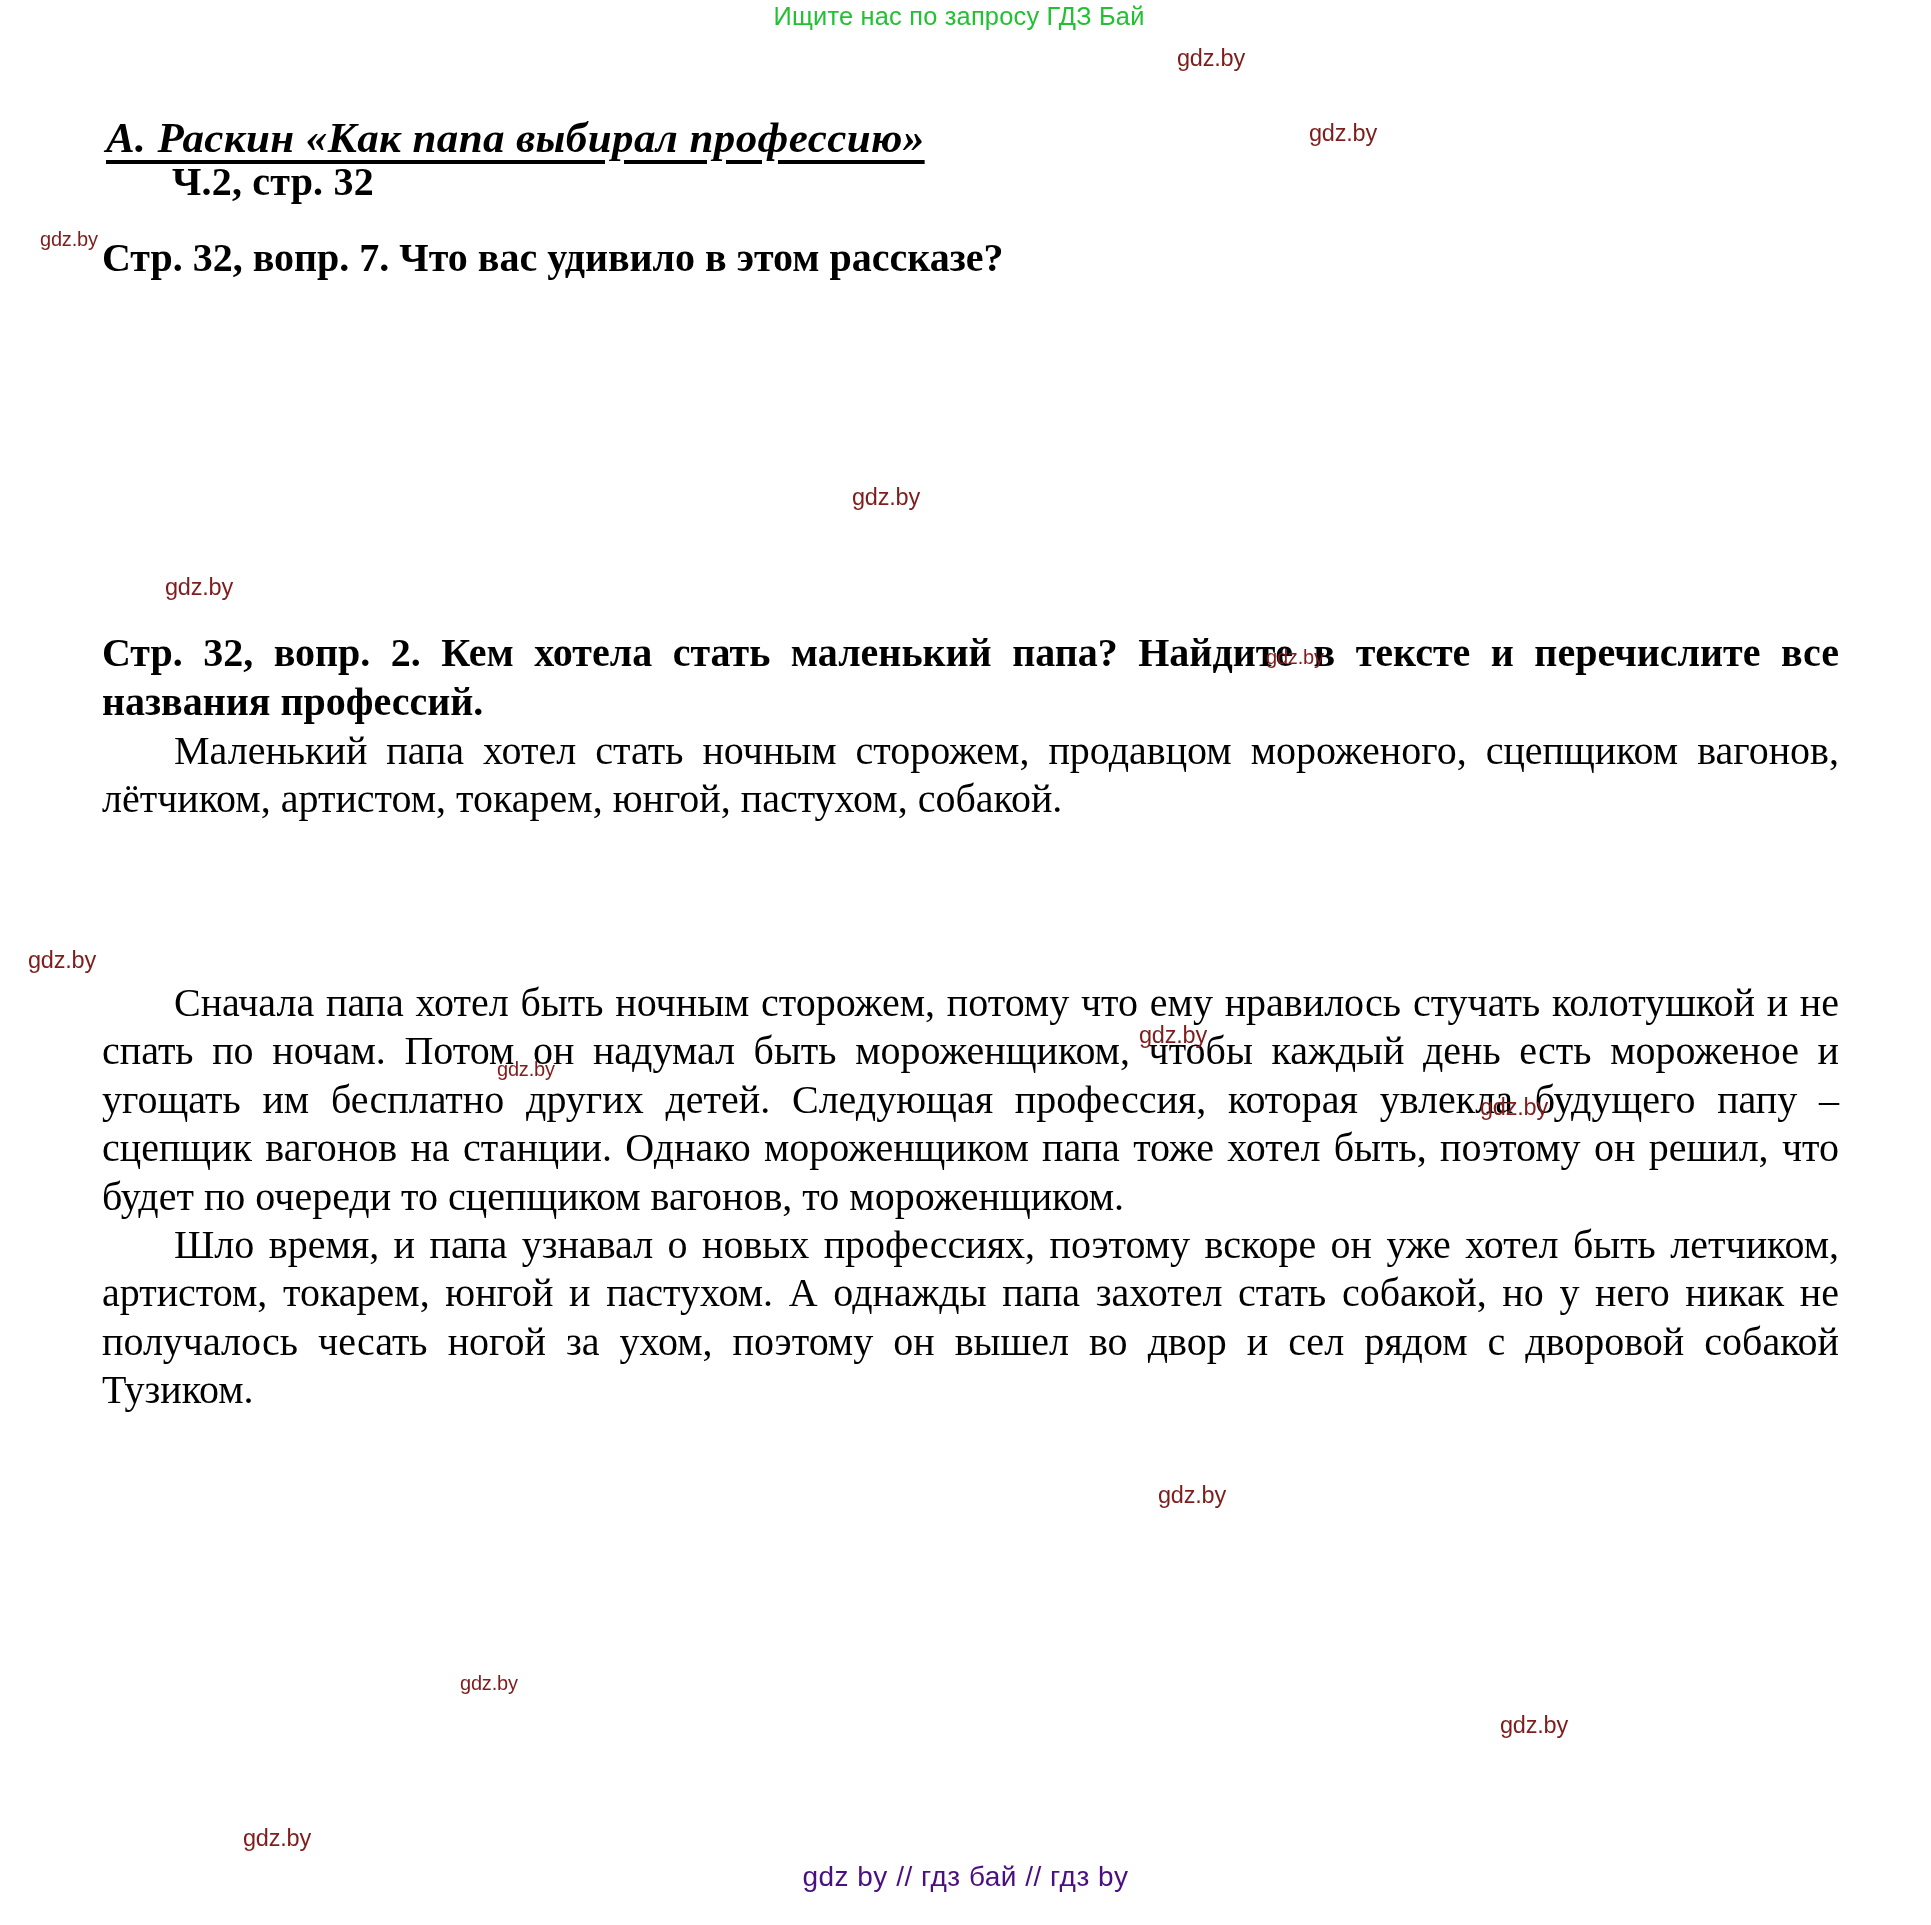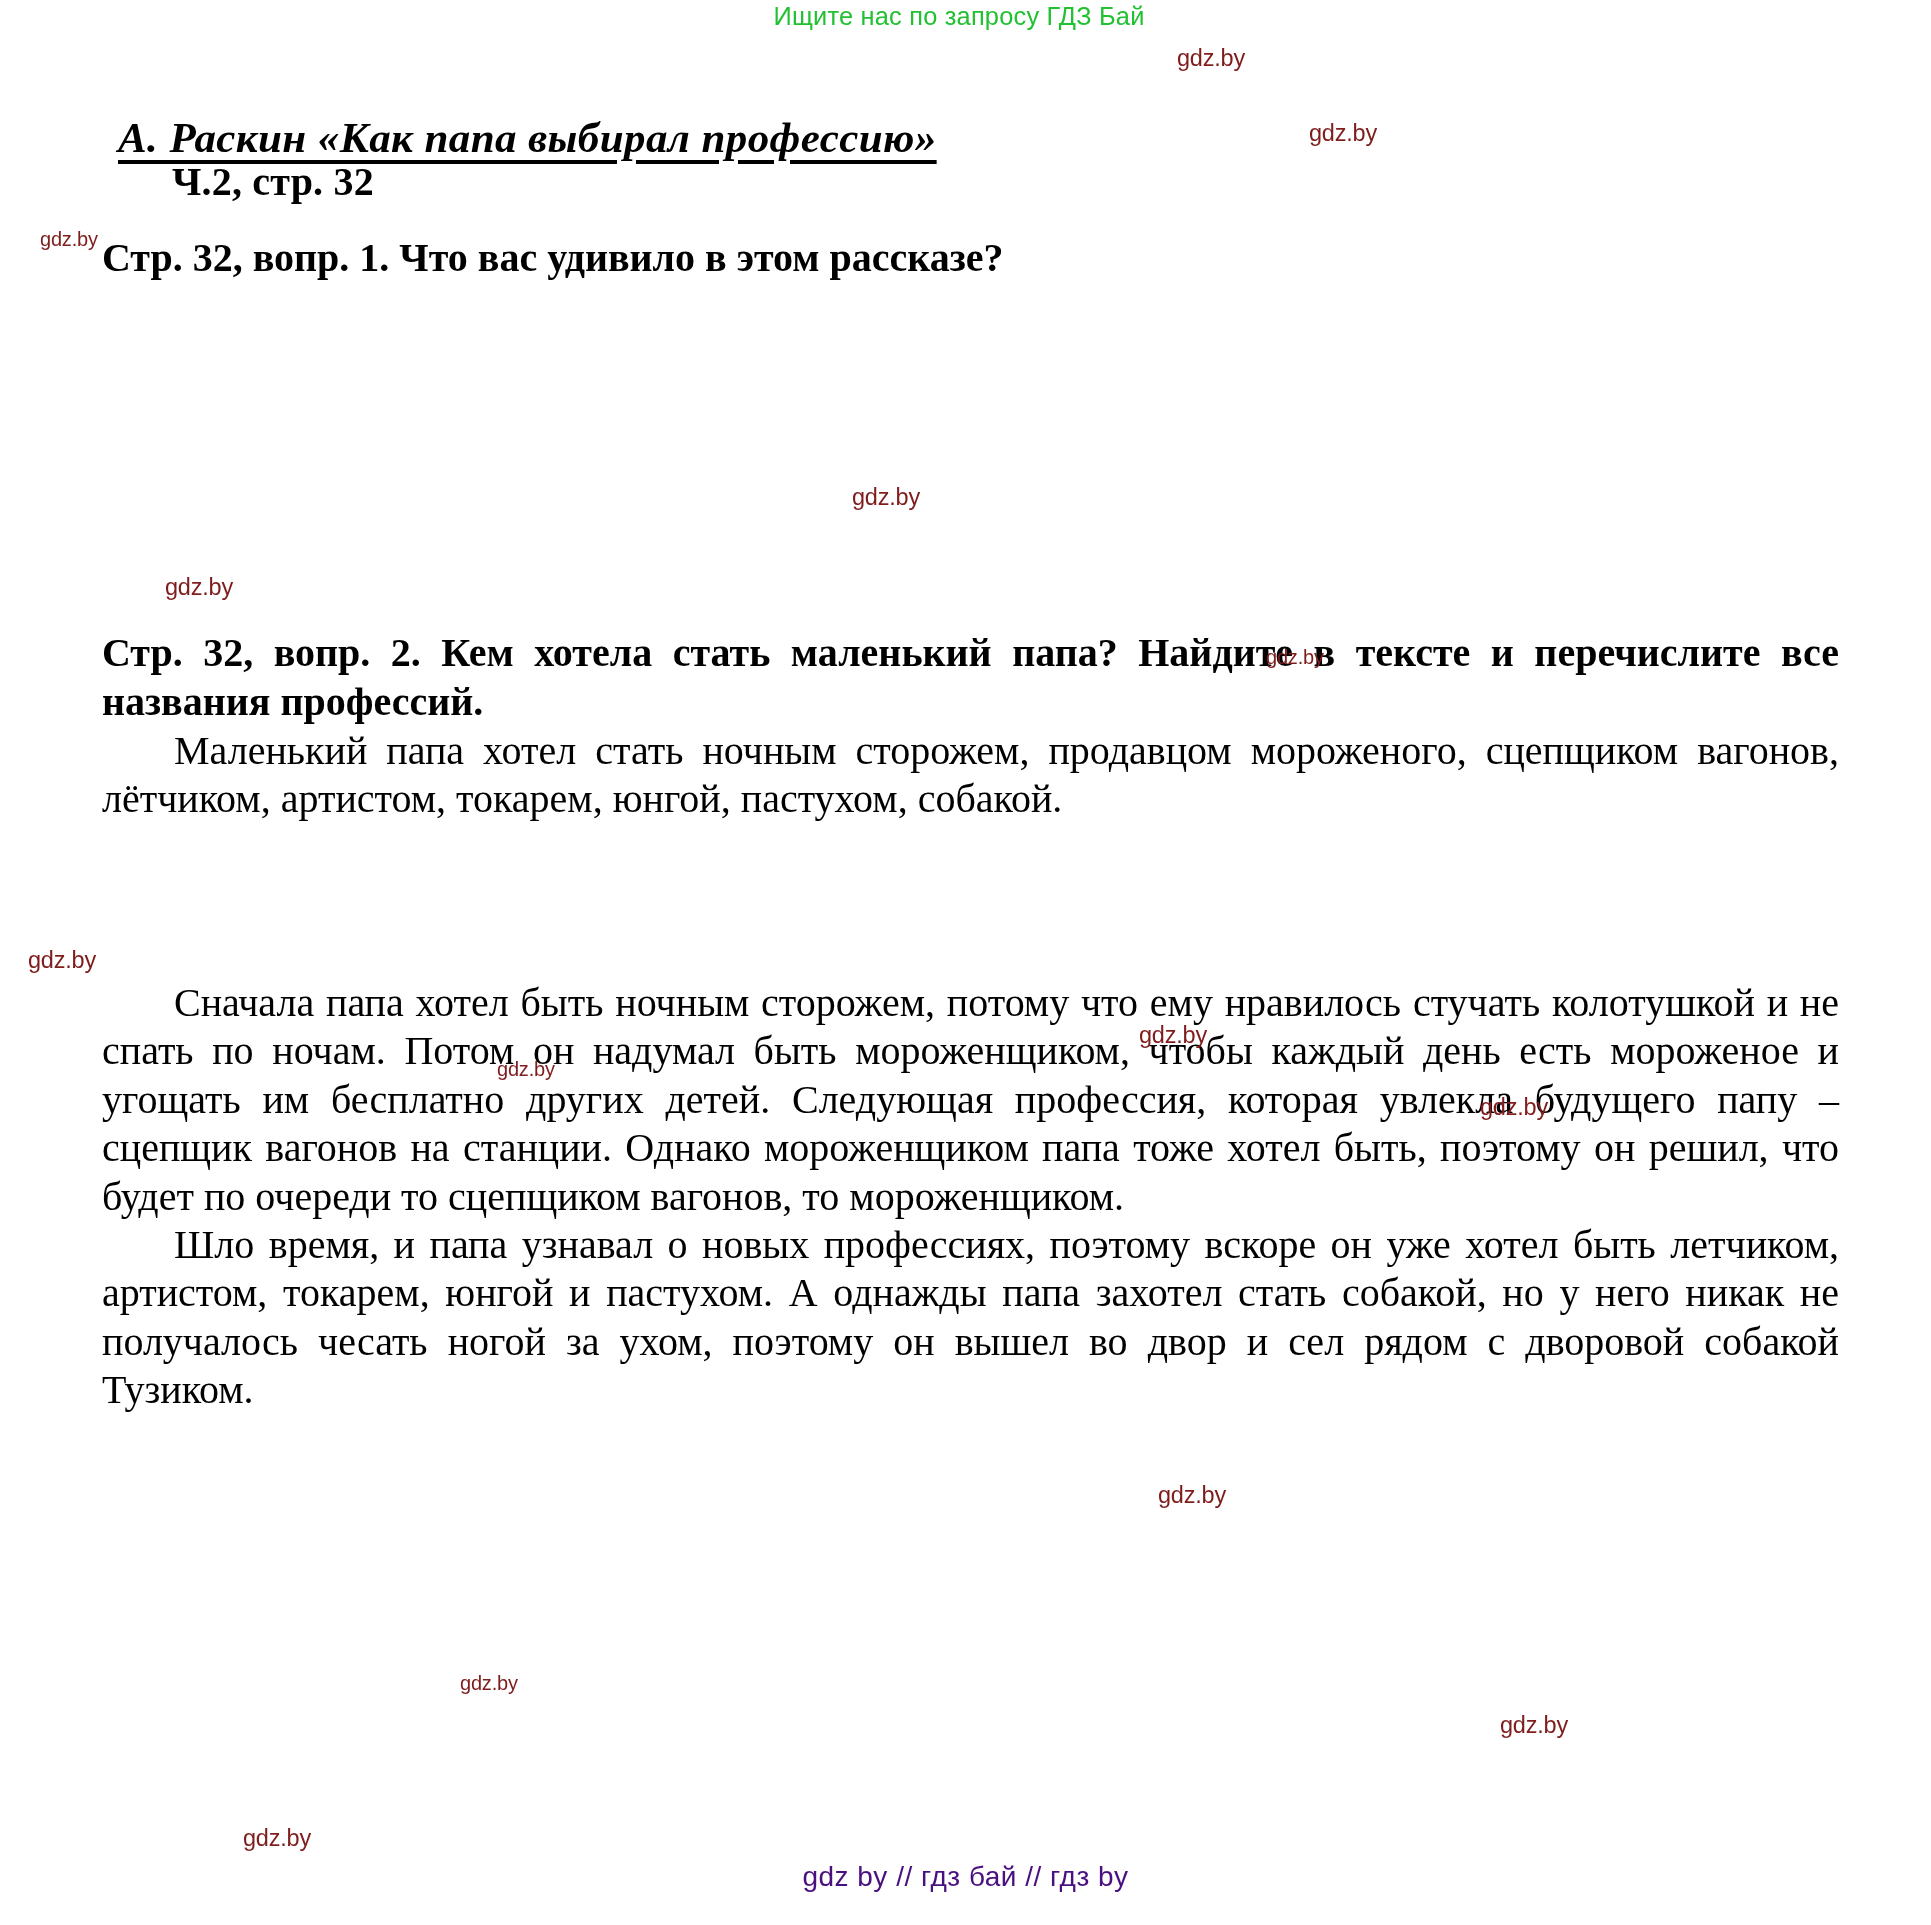--- a/index.html
+++ b/index.html
@@ -45,21 +45,21 @@
   
   .page {
     position: absolute;
     left: 102px;
     top: 0;
     width: 1737px;
   }
 
   .doc-title {
     position: absolute;
-    left: 16px;
+    left: 4px;
     top: 87px;
     font-family: "Liberation Serif", "DejaVu Serif", serif;
     font-style: italic;
     font-weight: 700;
     font-size: 43px;
     line-height: 1;
     letter-spacing: 0.4px;
     text-decoration: underline;
     text-underline-offset: 7.5px;
     text-decoration-thickness: 3.8px;
@@ -127,21 +127,21 @@
 
 <div class="promo" style="color: rgb(34, 193, 50);">Ищите нас по запросу ГДЗ Бай</div>
 
 <div class="page">
 
   <h1 class="doc-title">А. Раскин «Как папа выбирал профессию»</h1>
 
   <div class="doc-subtitle">Ч.2, стр. 32</div>
 
   <div class="block" style="top:234px;">
-    <p class="q-heading">Стр. 32, вопр. 1. Что вас удивило в этом рассказе?</p>
+    <p class="q-heading">Стр. 32, вопр. 7. Что вас удивило в этом рассказе?</p>
   </div>
 
   <div class="block" style="top:629px;">
     <p class="q-heading">Стр. 32, вопр. 2. Кем хотела стать маленький папа?  Найдите в тексте и перечислите все названия профессий.</p>
     <p class="answer">Маленький папа хотел стать ночным сторожем, продавцом мороженого, сцепщиком вагонов, лётчиком, артистом, токарем, юнгой, пастухом, собакой.</p>
   </div>
 
   <div class="block" style="top:979px;">
     <p class="answer narrow">Сначала папа хотел быть ночным сторожем, потому что ему нравилось стучать колотушкой и не спать по ночам. Потом он надумал быть мороженщиком, чтобы каждый день есть мороженое и угощать им бесплатно других детей. Следующая профессия, которая увлекла будущего папу – сцепщик вагонов на станции. Однако мороженщиком папа тоже хотел быть, поэтому он решил, что будет по очереди то сцепщиком вагонов, то мороженщиком.</p>
     <p class="answer narrow">Шло время, и папа узнавал о новых профессиях, поэтому вскоре он уже хотел быть летчиком, артистом, токарем, юнгой и пастухом. А однажды папа захотел стать собакой, но у него никак не получалось чесать ногой за ухом, поэтому он вышел во двор и сел рядом с дворовой собакой Тузиком.</p>

